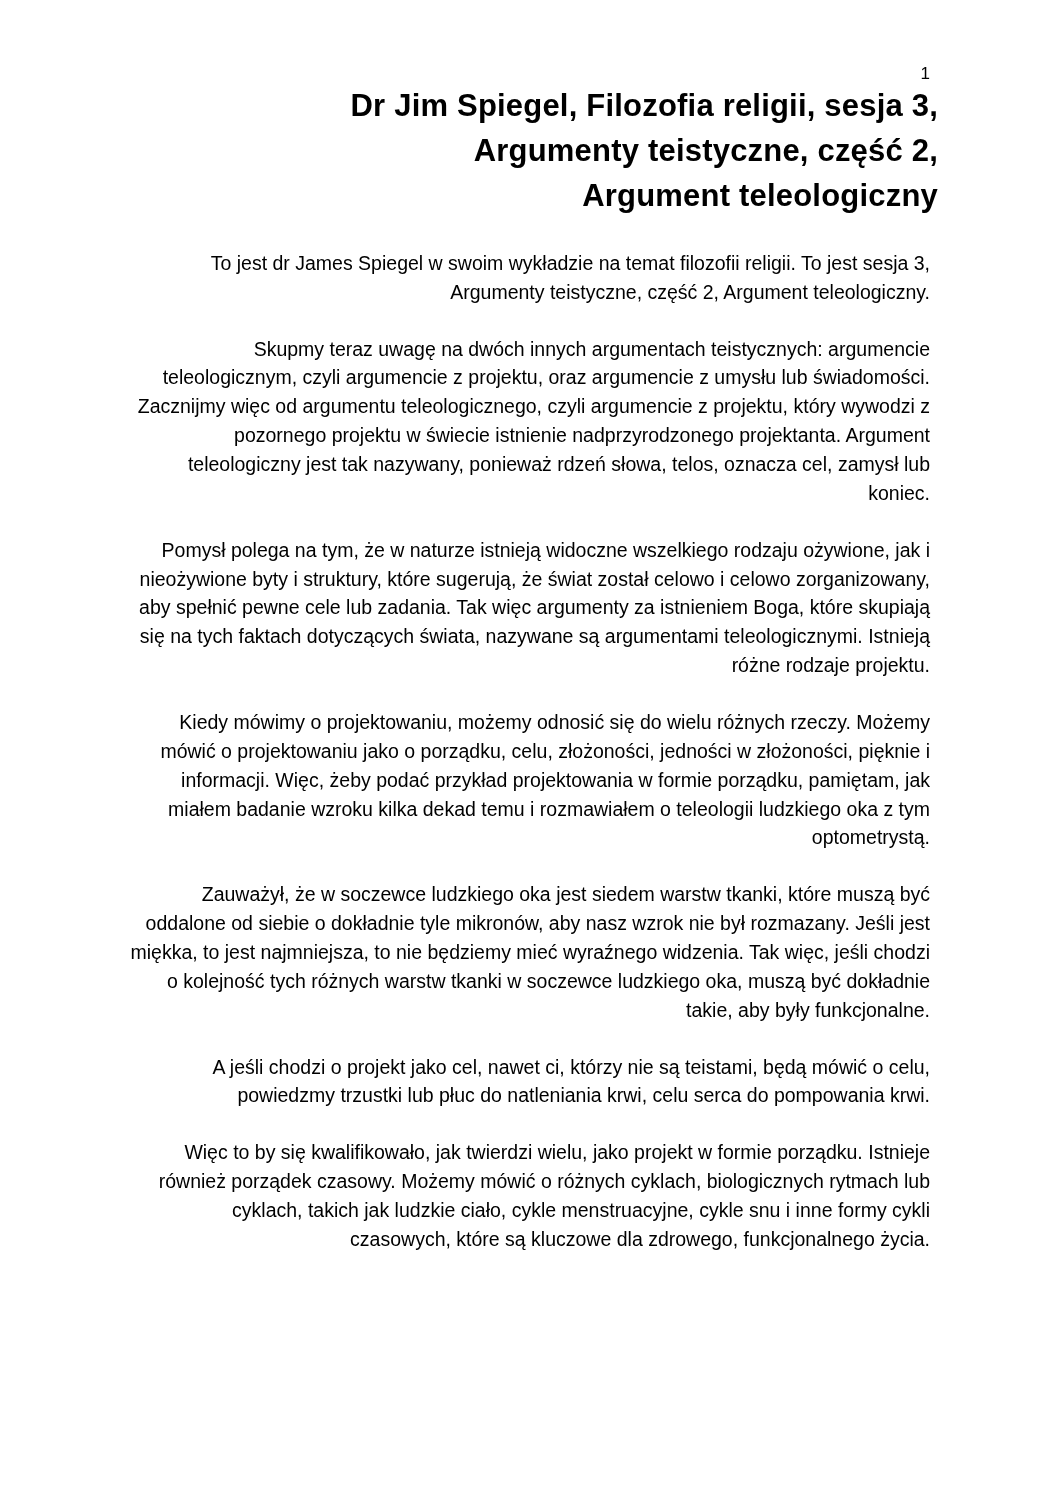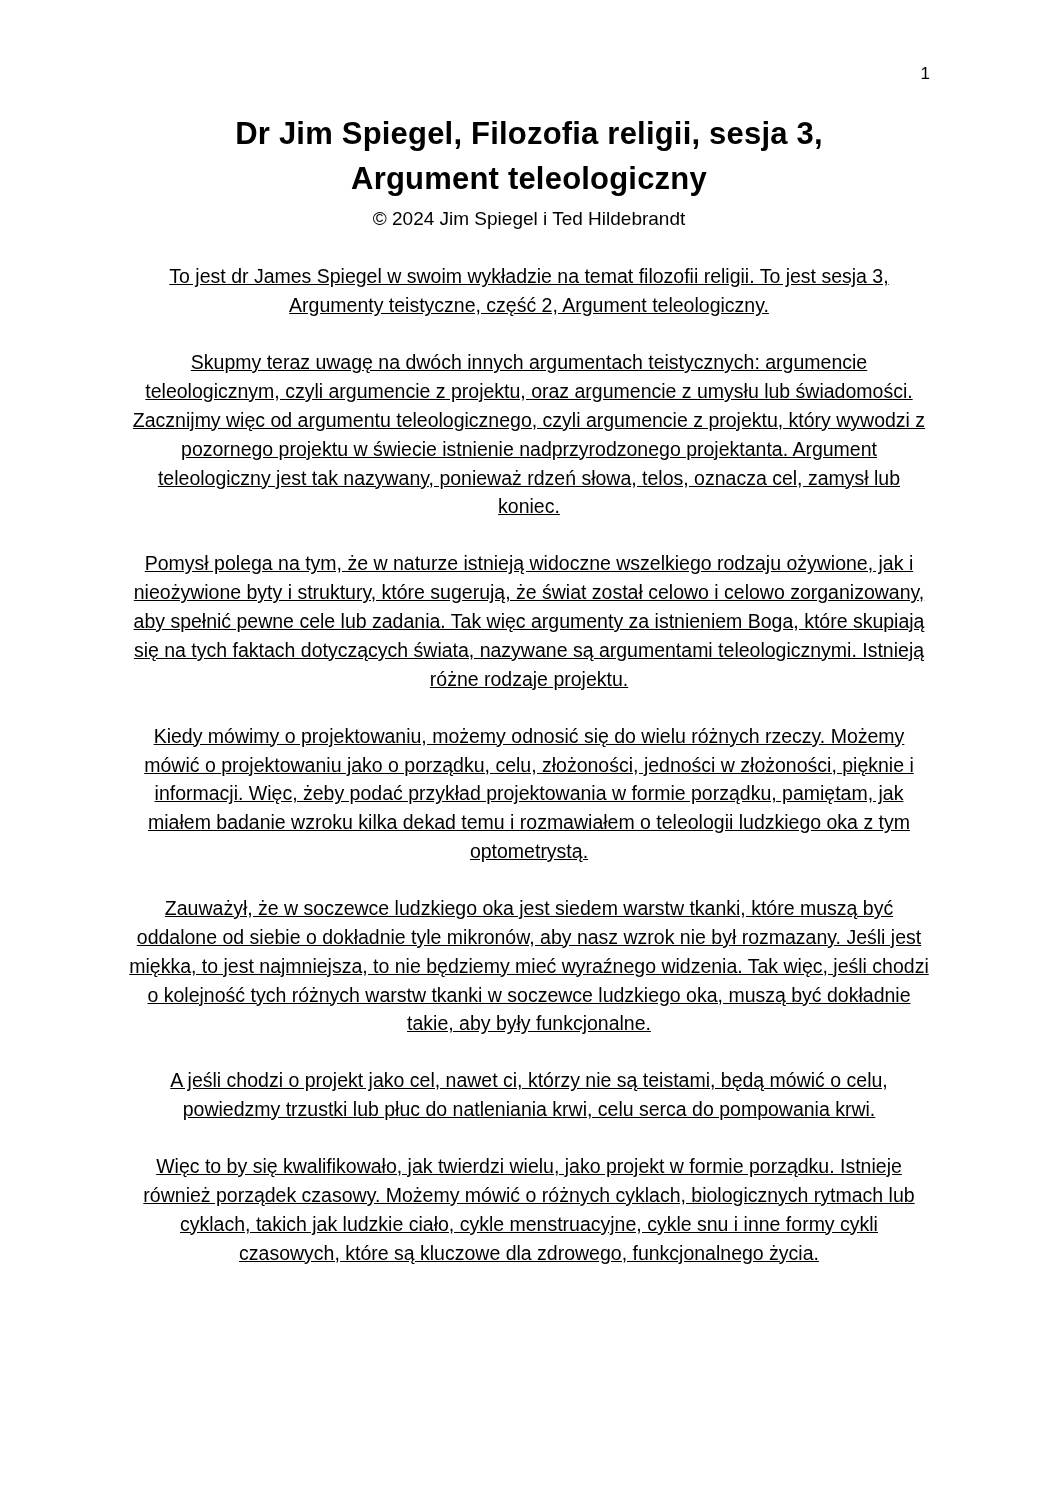--- a/index.html
+++ b/index.html
@@ -18,22 +18,22 @@
     overflow: hidden;
   }
   .page-number {
     position: absolute;
     top: 64px;
     right: 128px;
     font-size: 17px;
     color: #000000;
   }
   .doc-title {
-    margin: 112px 120px 0 120px;
-    text-align: center;
+    margin: 84px 120px 0 120px;
+    text-align: right;
     font-size: 31px;
     font-weight: bold;
     line-height: 1.45;
     letter-spacing: 0.2px;
   }
   .doc-title div {
     white-space: nowrap;
   }
   .copyright {
     margin: 4px 120px 0 120px;
@@ -41,37 +41,36 @@
     font-size: 19px;
     line-height: 1.4;
   }
   .body-text {
     margin: 30px 128px 0 128px;
   }
   .para {
     font-size: 19.5px;
     line-height: 1.48;
     margin: 0 0 28px 0;
-    text-align: center;
-    text-decoration: underline;
+    text-align: right;
   }
 </style>
 </head>
 <body>
 
 <div class="page">
 
   <div class="page-number">1</div>
 
   <div class="doc-title">
     <div>Dr Jim Spiegel, Filozofia religii, sesja 3,</div>
+    <div>Argumenty teistyczne, część 2,</div>
     <div>Argument teleologiczny</div>
   </div>
 
-  <div class="copyright">© 2024 Jim Spiegel i Ted Hildebrandt</div>
 
   <div class="body-text">
     <p class="para">To jest dr James Spiegel w swoim wykładzie na temat filozofii religii. To jest sesja 3, Argumenty teistyczne, część 2, Argument teleologiczny.</p>
     <p class="para">Skupmy teraz uwagę na dwóch innych argumentach teistycznych: argumencie teleologicznym, czyli argumencie z projektu, oraz argumencie z umysłu lub świadomości. Zacznijmy więc od argumentu teleologicznego, czyli argumencie z projektu, który wywodzi z pozornego projektu w świecie istnienie nadprzyrodzonego projektanta. Argument teleologiczny jest tak nazywany, ponieważ rdzeń słowa, telos, oznacza cel, zamysł lub koniec.</p>
     <p class="para">Pomysł polega na tym, że w naturze istnieją widoczne wszelkiego rodzaju ożywione, jak i nieożywione byty i struktury, które sugerują, że świat został celowo i celowo zorganizowany, aby spełnić pewne cele lub zadania. Tak więc argumenty za istnieniem Boga, które skupiają się na tych faktach dotyczących świata, nazywane są argumentami teleologicznymi. Istnieją różne rodzaje projektu.</p>
     <p class="para">Kiedy mówimy o projektowaniu, możemy odnosić się do wielu różnych rzeczy. Możemy mówić o projektowaniu jako o porządku, celu, złożoności, jedności w złożoności, pięknie i informacji. Więc, żeby podać przykład projektowania w formie porządku, pamiętam, jak miałem badanie wzroku kilka dekad temu i rozmawiałem o teleologii ludzkiego oka z tym optometrystą.</p>
     <p class="para">Zauważył, że w soczewce ludzkiego oka jest siedem warstw tkanki, które muszą być oddalone od siebie o dokładnie tyle mikronów, aby nasz wzrok nie był rozmazany. Jeśli jest miękka, to jest najmniejsza, to nie będziemy mieć wyraźnego widzenia. Tak więc, jeśli chodzi o kolejność tych różnych warstw tkanki w soczewce ludzkiego oka, muszą być dokładnie takie, aby były funkcjonalne.</p>
     <p class="para">A jeśli chodzi o projekt jako cel, nawet ci, którzy nie są teistami, będą mówić o celu, powiedzmy trzustki lub płuc do natleniania krwi, celu serca do pompowania krwi.</p>
     <p class="para">Więc to by się kwalifikowało, jak twierdzi wielu, jako projekt w formie porządku. Istnieje również porządek czasowy. Możemy mówić o różnych cyklach, biologicznych rytmach lub cyklach, takich jak ludzkie ciało, cykle menstruacyjne, cykle snu i inne formy cykli czasowych, które są kluczowe dla zdrowego, funkcjonalnego życia.</p>
   </div>

